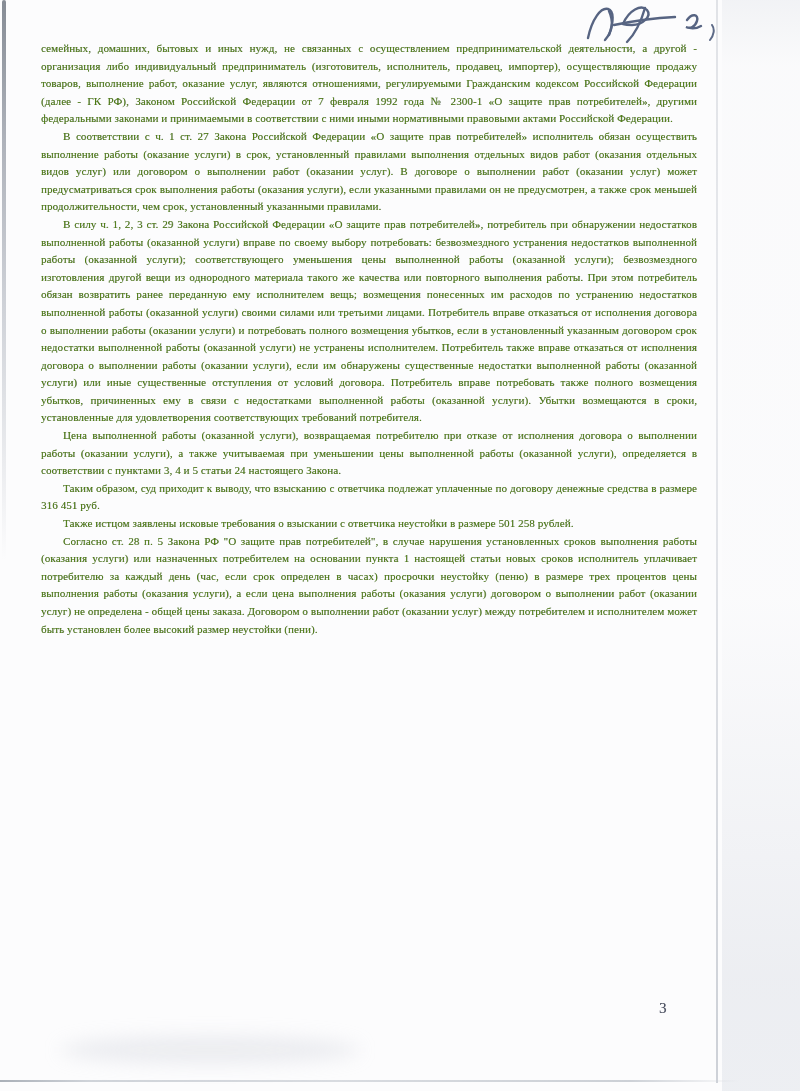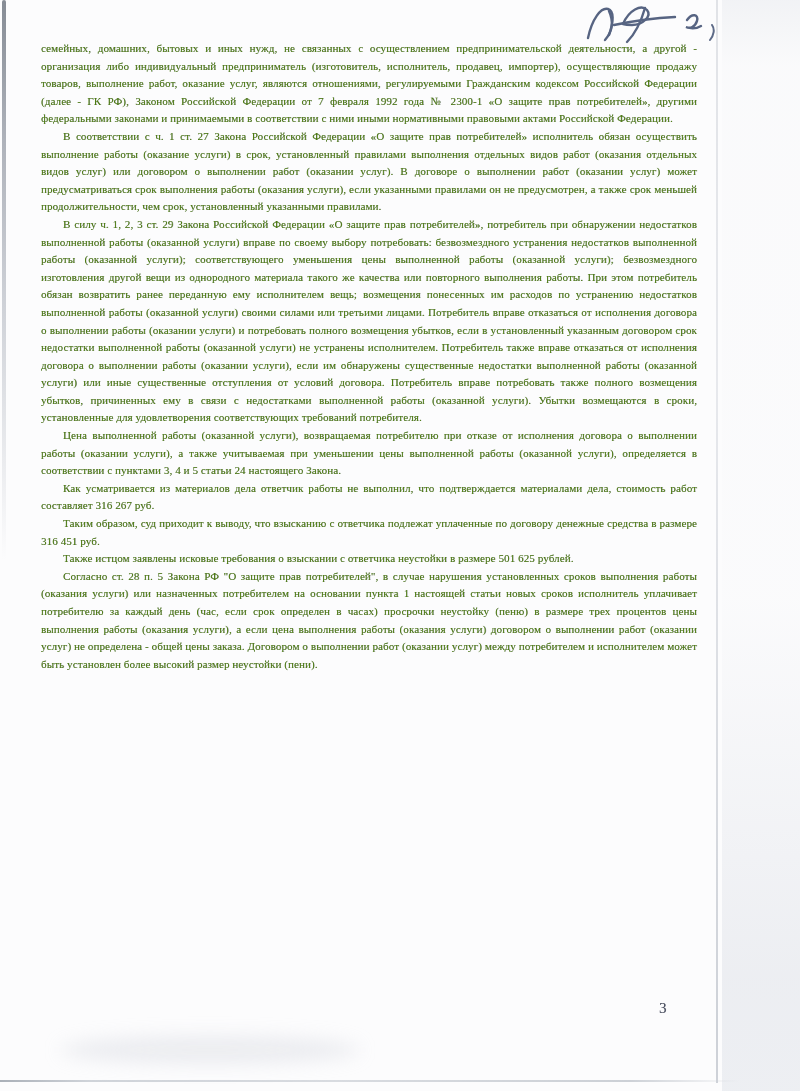--- a/index.html
+++ b/index.html
@@ -113,21 +113,20 @@
   </svg>
   <svg class="pen-comma" width="10" height="18" viewBox="0 0 10 18">
     <path d="M5,1 C8,5 7,11 3,16" fill="none" stroke="#415072" stroke-width="2" stroke-linecap="round" opacity="0.85"></path>
   </svg>
 
   <main class="doc-text">
     <p class="no-indent">семейных, домашних, бытовых и иных нужд, не связанных с осуществлением предпринимательской деятельности, а другой - организация либо индивидуальный предприниматель (изготовитель, исполнитель, продавец, импортер), осуществляющие продажу товаров, выполнение работ, оказание услуг, являются отношениями, регулируемыми Гражданским кодексом Российской Федерации (далее - ГК РФ), Законом Российской Федерации от 7 февраля 1992 года № 2300-1 «О защите прав потребителей», другими федеральными законами и принимаемыми в соответствии с ними иными нормативными правовыми актами Российской Федерации.</p>
     <p>В соответствии с ч. 1 ст. 27 Закона Российской Федерации «О защите прав потребителей» исполнитель обязан осуществить выполнение работы (оказание услуги) в срок, установленный правилами выполнения отдельных видов работ (оказания отдельных видов услуг) или договором о выполнении работ (оказании услуг). В договоре о выполнении работ (оказании услуг) может предусматриваться срок выполнения работы (оказания услуги), если указанными правилами он не предусмотрен, а также срок меньшей продолжительности, чем срок, установленный указанными правилами.</p>
     <p>В силу ч. 1, 2, 3 ст. 29 Закона Российской Федерации «О защите прав потребителей», потребитель при обнаружении недостатков выполненной работы (оказанной услуги) вправе по своему выбору потребовать: безвозмездного устранения недостатков выполненной работы (оказанной услуги); соответствующего уменьшения цены выполненной работы (оказанной услуги); безвозмездного изготовления другой вещи из однородного материала такого же качества или повторного выполнения работы. При этом потребитель обязан возвратить ранее переданную ему исполнителем вещь; возмещения понесенных им расходов по устранению недостатков выполненной работы (оказанной услуги) своими силами или третьими лицами. Потребитель вправе отказаться от исполнения договора о выполнении работы (оказании услуги) и потребовать полного возмещения убытков, если в установленный указанным договором срок недостатки выполненной работы (оказанной услуги) не устранены исполнителем. Потребитель также вправе отказаться от исполнения договора о выполнении работы (оказании услуги), если им обнаружены существенные недостатки выполненной работы (оказанной услуги) или иные существенные отступления от условий договора. Потребитель вправе потребовать также полного возмещения убытков, причиненных ему в связи с недостатками выполненной работы (оказанной услуги). Убытки возмещаются в сроки, установленные для удовлетворения соответствующих требований потребителя.</p>
     <p>Цена выполненной работы (оказанной услуги), возвращаемая потребителю при отказе от исполнения договора о выполнении работы (оказании услуги), а также учитываемая при уменьшении цены выполненной работы (оказанной услуги), определяется в соответствии с пунктами 3, 4 и 5 статьи 24 настоящего Закона.</p>
-    <p>Как усматривается из материалов дела ответчик  работы не выполнил, что подтверждается материалами дела, стоимость работ составляет 316 267 руб.</p>
     <p>Таким  образом, суд приходит к  выводу, что взысканию с ответчика подлежат уплаченные по договору  денежные средства в размере 316 451 руб.</p>
-    <p>Также истцом заявлены исковые требования о взыскании с ответчика неустойки в размере 501 625 рублей.</p>
+    <p>Также истцом заявлены исковые требования о взыскании с ответчика неустойки в размере 501 258 рублей.</p>
     <p>Согласно ст. 28 п. 5 Закона РФ "О защите прав потребителей", в случае нарушения установленных сроков выполнения работы (оказания услуги) или назначенных потребителем на основании пункта 1 настоящей статьи новых сроков исполнитель уплачивает потребителю за каждый день (час, если срок определен в часах) просрочки неустойку (пеню) в размере трех процентов цены выполнения работы (оказания услуги), а если цена выполнения работы (оказания услуги) договором о выполнении работ (оказании услуг) не определена - общей цены заказа. Договором о выполнении работ (оказании услуг) между потребителем и исполнителем может быть установлен более высокий размер неустойки (пени).</p>
   </main>
 
   <div class="page-number">3</div>
 
 </div>
 
 </body></html>

